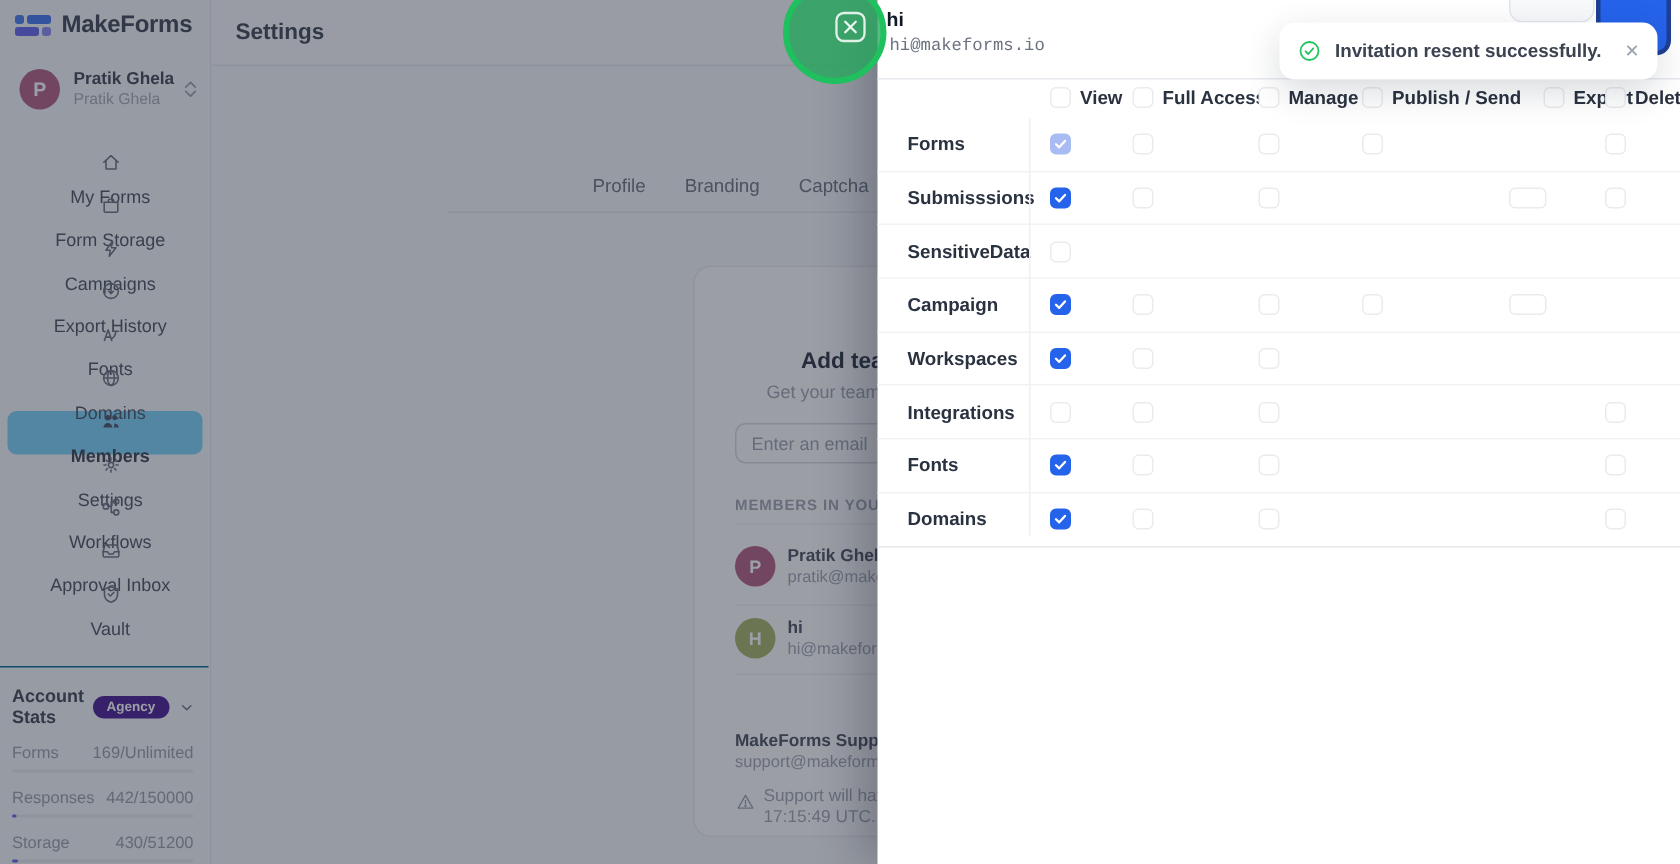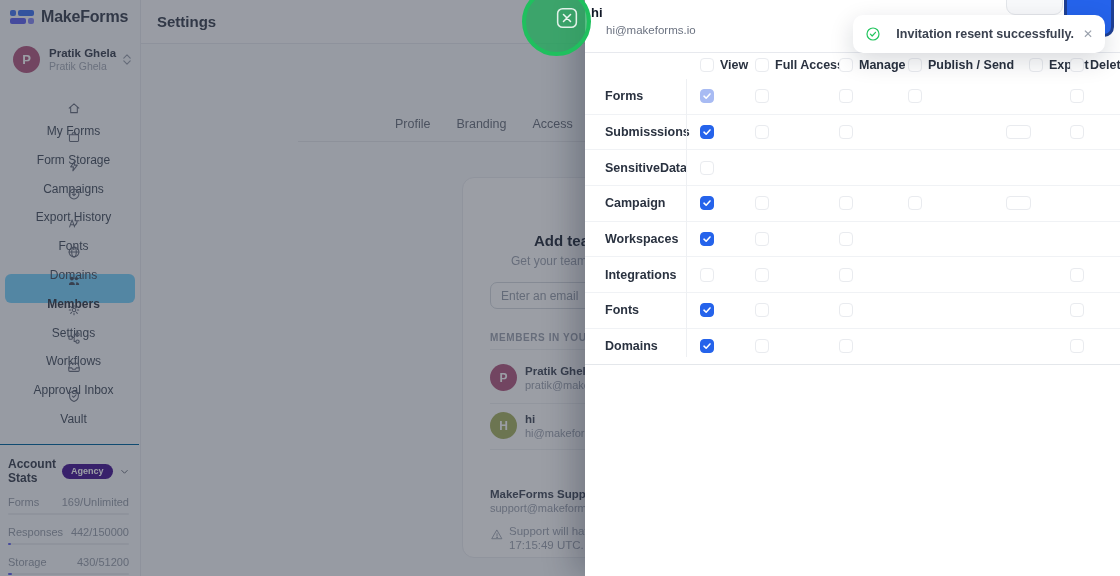--- a/index.html
+++ b/index.html
@@ -59,42 +59,42 @@
   .sup-email{position:absolute;left:27px;top:324px;font-size:11px;color:#a1a7b3;white-space:nowrap;}
   .warn-icon{position:absolute;left:27px;top:350px;display:flex;}
   .warn-icon svg{stroke:#9ca3af;fill:none;stroke-width:1.1;stroke-linecap:round;stroke-linejoin:round;}
   .sup-note1{position:absolute;left:46px;top:347px;font-size:11.5px;color:#a1a7b3;white-space:nowrap;}
   .sup-note2{position:absolute;left:46px;top:361px;font-size:11.5px;color:#a1a7b3;white-space:nowrap;}
 
   
   .overlay{position:absolute;inset:0;background:rgba(33,41,56,.45);z-index:5;}
   .modal{position:absolute;left:585px;top:0;width:535px;height:576px;background:#fff;z-index:10;box-shadow:-12px 0 28px rgba(15,23,42,.25);}
   .modal-name{position:absolute;left:6px;top:5px;font-size:13px;font-weight:700;color:#111827;}
-  .modal-email{position:absolute;left:21px;top:24px;font-size:11.5px;color:#6b7280;}
+  .modal-email{position:absolute;left:8px;top:24px;font-size:11.5px;color:#6b7280;font-family:Liberation Mono, monospace;}
   .modal-header-border{position:absolute;left:0;right:0;top:52px;height:1px;background:#e7e9ee;}
   .btn-secondary{position:absolute;left:421px;top:-13px;width:57px;height:28px;border-radius:9px;background:#f8f9fb;border:1px solid #e3e6ea;box-sizing:border-box;}
   .btn-primary{position:absolute;left:479px;top:-14px;width:50px;height:51px;border-radius:10px;background:#2563eb;border:3px solid #1e3f93;box-sizing:border-box;}
   .perm-header{position:absolute;left:0;right:0;top:52px;height:27px;}
   .perm-col{position:absolute;top:6px;display:flex;align-items:center;gap:6px;}
   .perm-col-label{font-size:12.5px;font-weight:700;color:#2a3240;white-space:nowrap;}
   .perm-vdiv{position:absolute;left:101px;top:79px;width:1px;height:278px;background:#eef0f3;z-index:2;}
   .perm-body{position:absolute;left:0;right:0;top:79px;}
   .perm-row{position:relative;height:34.7px;border-bottom:1px solid #f0f2f5;}
   .perm-row:last-child{border-bottom:1px solid #e4e7eb;}
   .perm-row-label{position:absolute;left:20px;top:50%;transform:translateY(-50%);font-size:12.5px;font-weight:700;color:#2a3240;white-space:nowrap;}
   .cb{width:14px;height:14px;border-radius:4px;border:1.5px solid #e9ebef;background:#fff;box-sizing:border-box;display:flex;align-items:center;justify-content:center;}
   .perm-row .cb{position:absolute;top:50%;transform:translateY(-50%);}
   .cb.checked{background:#2563eb;border-color:#2563eb;}
   .cb.checked.disabled{background:#a8bbf3;border-color:#a8bbf3;}
   .col-view{left:115px;} .col-full_access{left:170px;} .col-manage{left:254px;}
   .col-publish_send{left:323px;} .col-export{left:421px;padding-left:23px;} .col-delete{left:485px;}
 
   
   .toast{position:absolute;left:853px;top:15px;width:252px;height:38px;background:#fff;border-radius:10px;z-index:30;box-shadow:0 8px 24px rgba(15,23,42,.16);display:flex;align-items:center;padding:0 12px;gap:9px;box-sizing:border-box;}
-  .toast-text{font-size:12.5px;font-weight:600;color:#3b4250;flex:1;white-space:nowrap;text-align:right;}
+  .toast-text{font-size:12.5px;font-weight:600;color:#3b4250;flex:1;white-space:nowrap;}
   .toast-close{font-size:12px;color:#9aa1ac;cursor:default;}
 
   
   .click-indicator{position:absolute;left:522px;top:-13px;width:69px;height:69px;border-radius:50%;border:4px solid #1fc05e;background:rgba(30,167,88,.75);box-sizing:border-box;z-index:40;}
   .modal-close{position:absolute;left:556px;top:7px;width:22px;height:22px;z-index:41;display:flex;}
 </style>
 </head>
 <body>
 
 <div class="stage">
@@ -267,21 +267,21 @@
     </div>
   </aside>
 
   <div class="main-header">
     <span class="page-title">Settings</span>
   </div>
   <div class="content-bg"></div>
   <div class="tabs">
     <span class="tab">Profile</span>
     <span class="tab">Branding</span>
-    <span class="tab">Access</span>
+    <span class="tab">Captcha</span>
     <span class="tab">Pl</span>
   </div>
   <div class="tabs-divider"></div>
 
   <div class="team-card">
     <div class="tc-title">Add team</div>
     <div class="tc-subtitle">Get your team on</div>
     <input class="tc-input" placeholder="Enter an email" style="">
     <div class="tc-members-header">MEMBERS IN YOUR TEA</div>
     <div class="tc-div" style="top:171px"></div>

